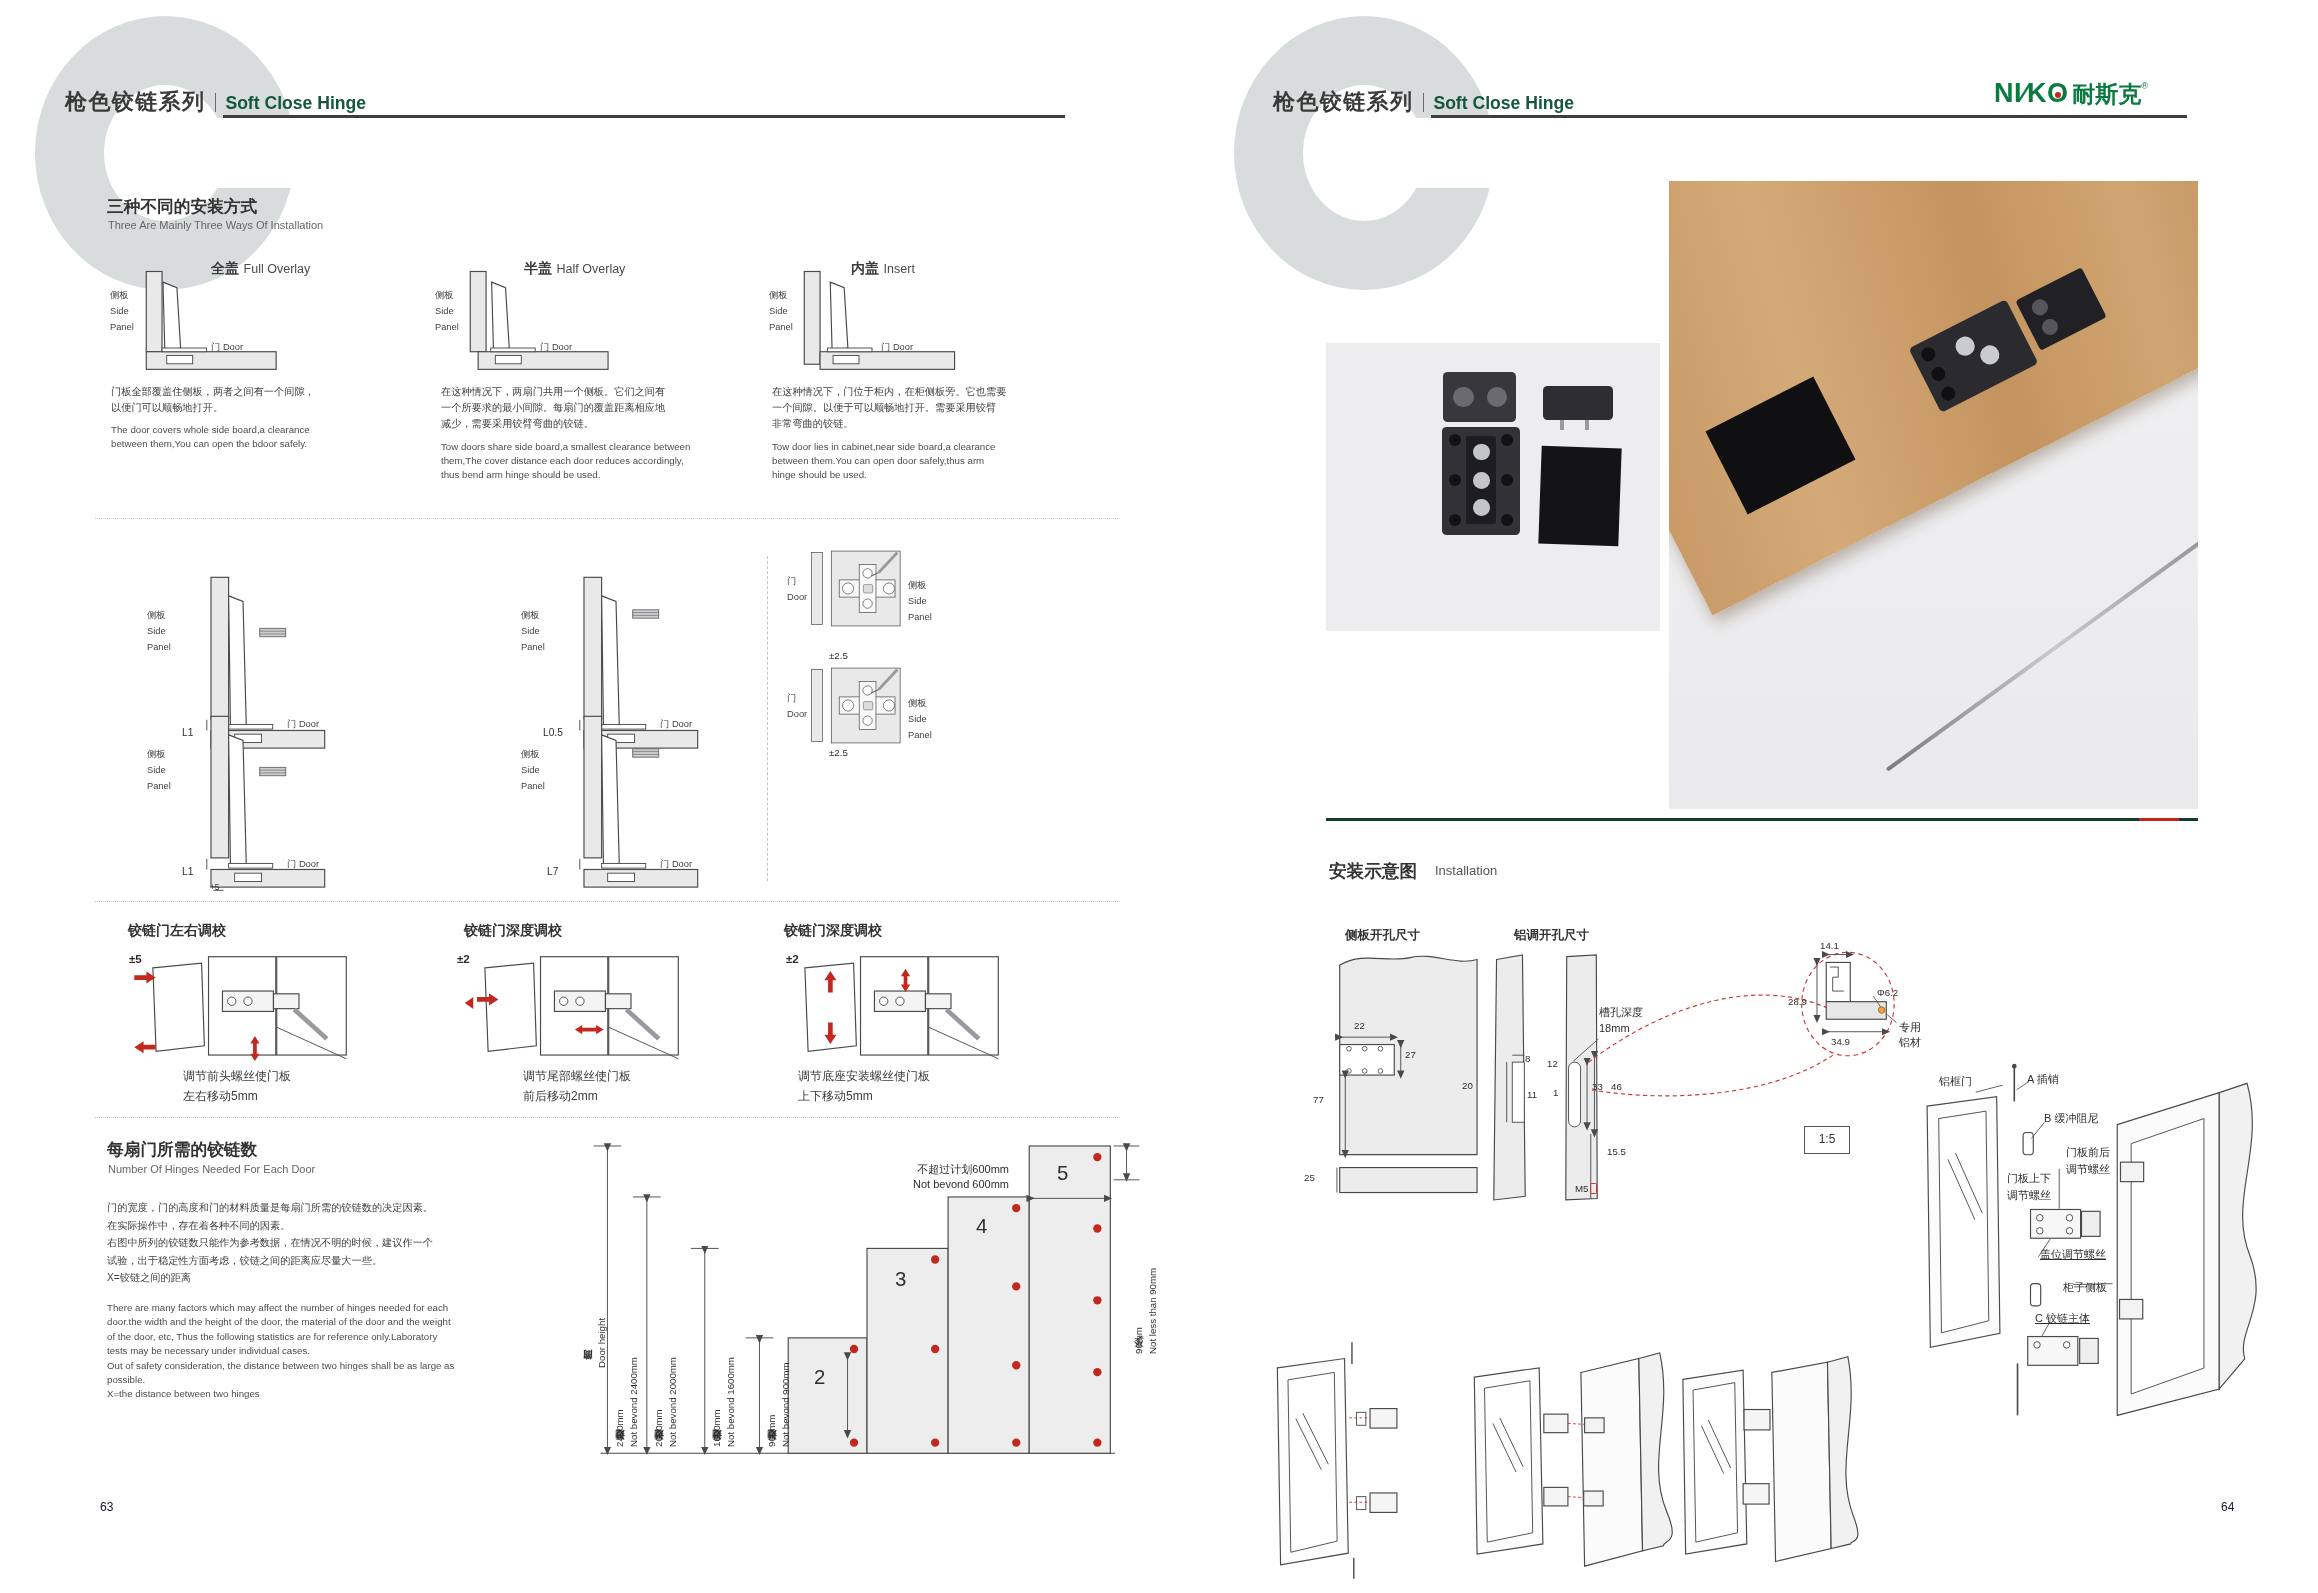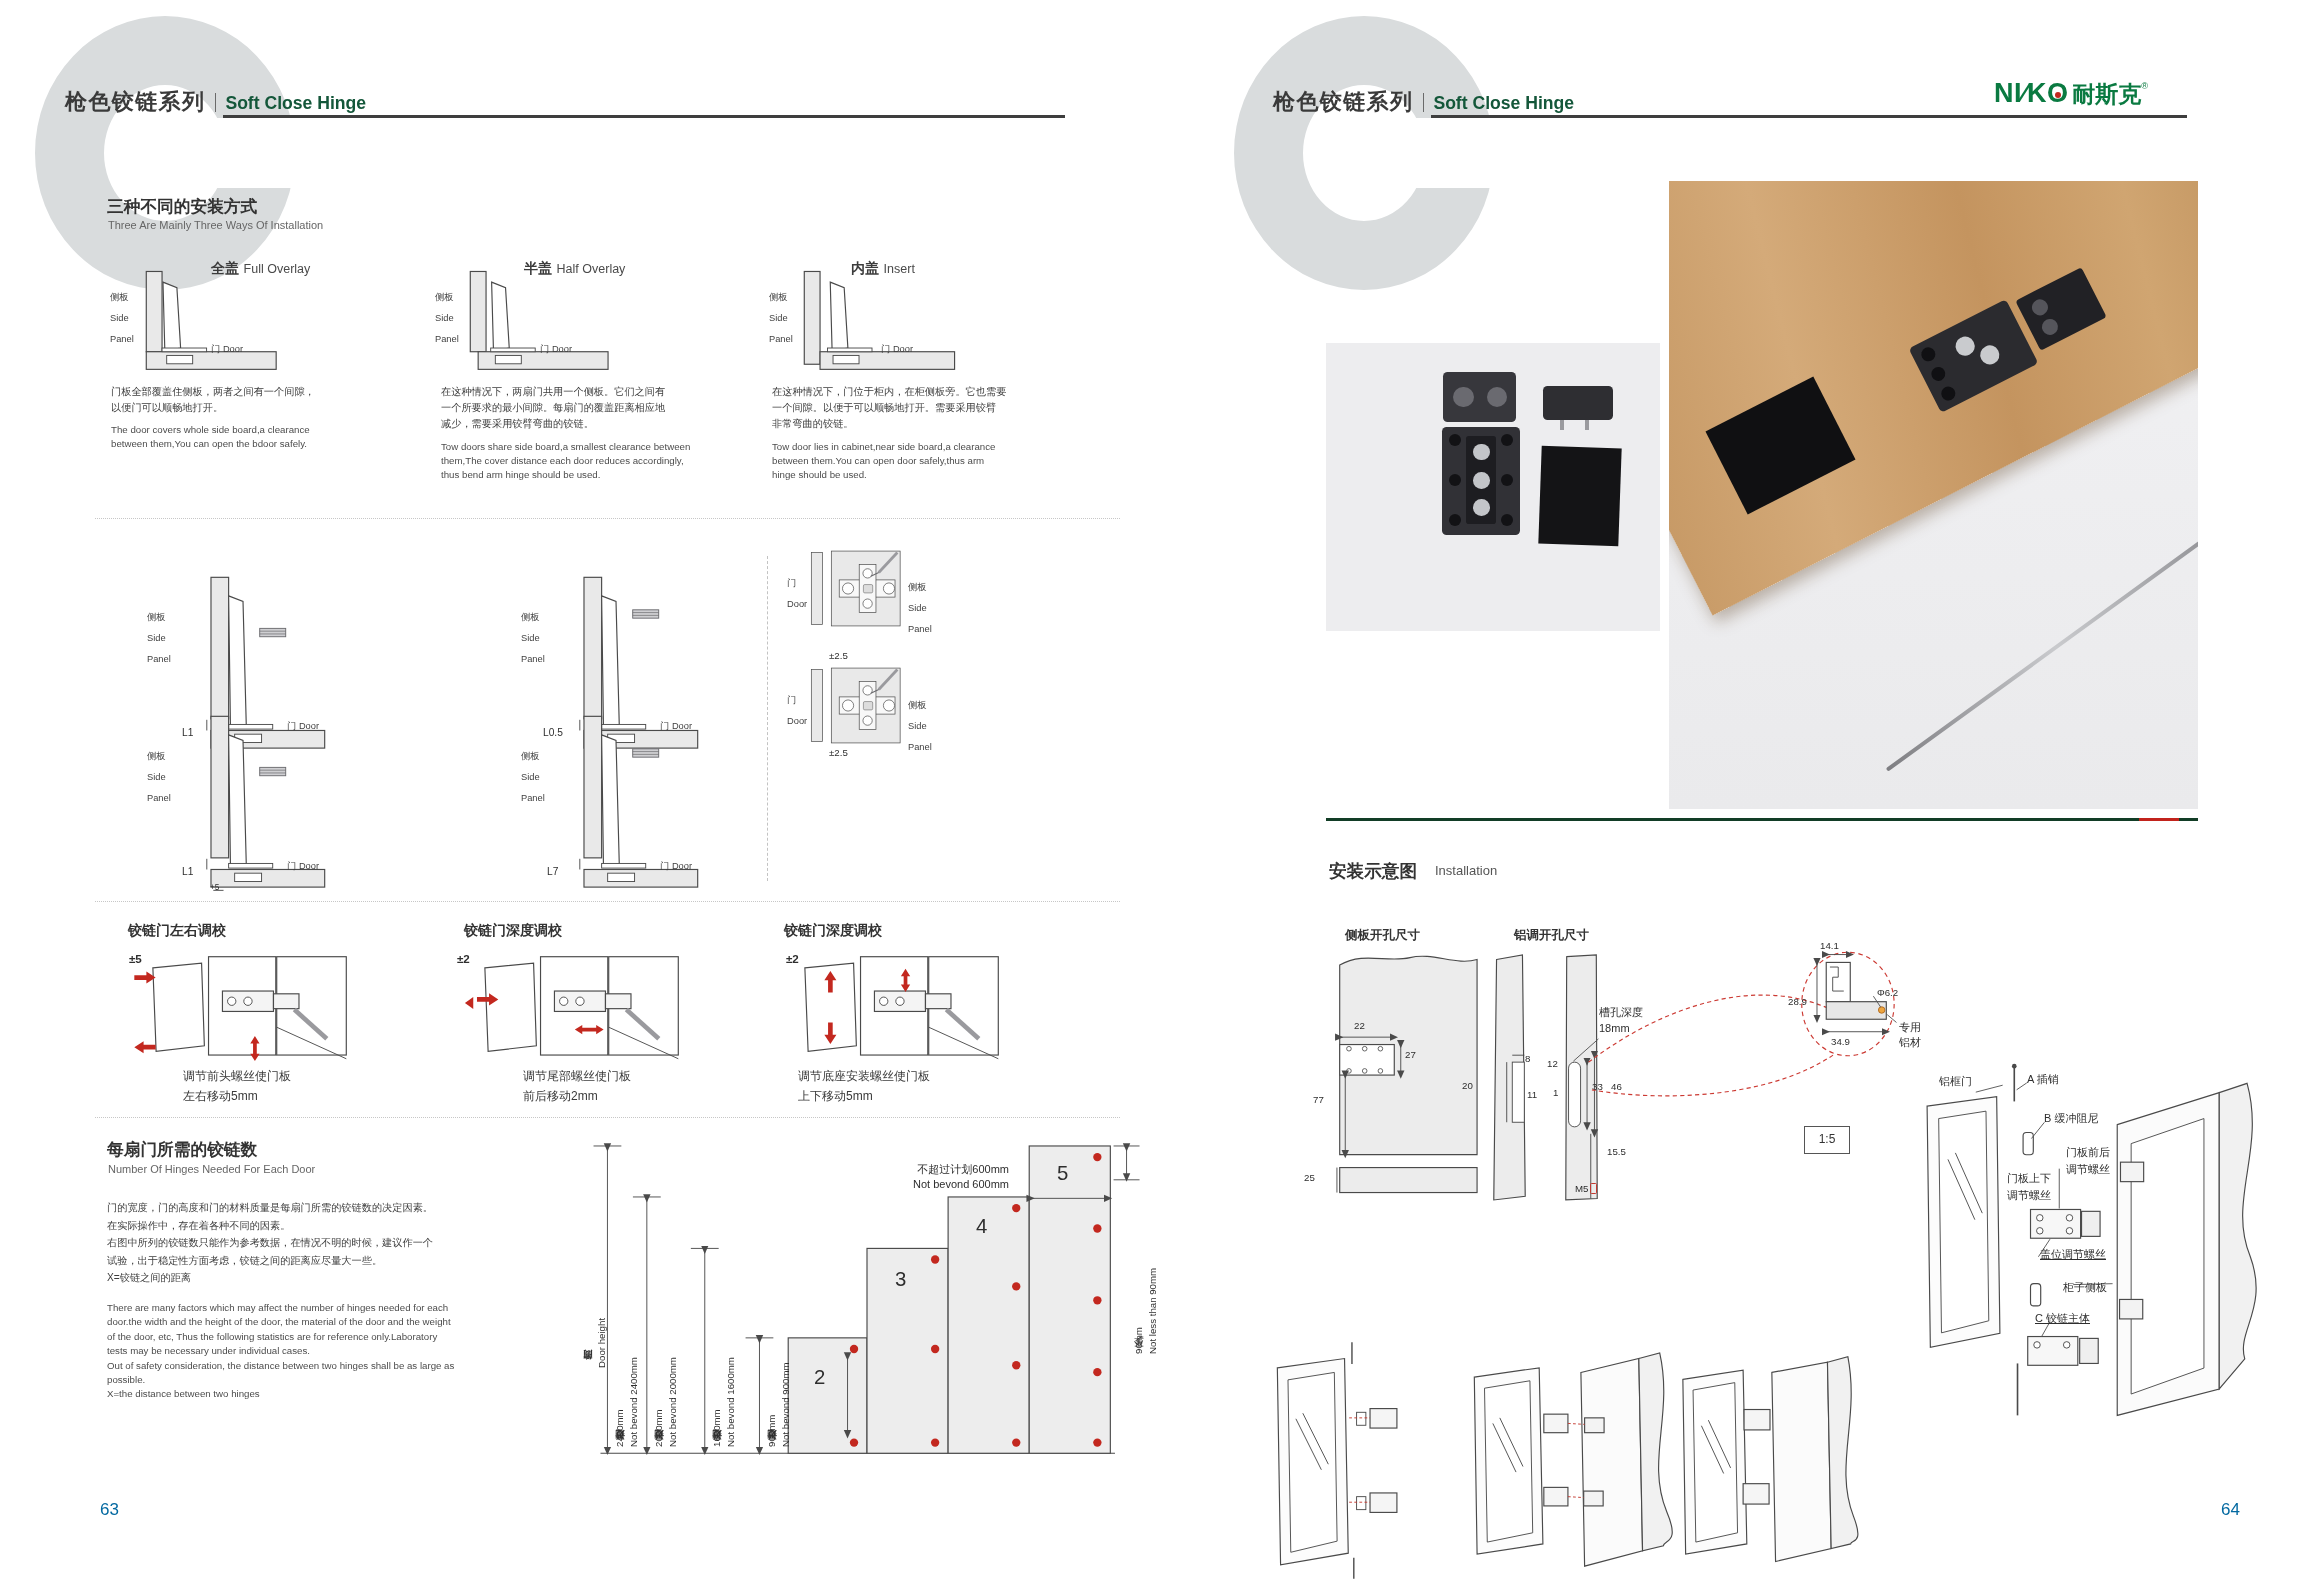--- a/index.html
+++ b/index.html
@@ -18,34 +18,34 @@
   .lg{font-size:27px;font-weight:800;color:#0a7a41;letter-spacing:0.5px}
   .lgcn{font-size:23px;font-weight:800;color:#0a7a41;margin-left:3.7px}
   .lgo{position:relative;display:inline-block}
   .lgdot{position:absolute;left:50%;top:54%;width:6px;height:6px;margin:-3.2px 0 0 -3.2px;border-radius:50%;background:#c3281f}
   .lgreg{font-size:9.3px;vertical-align:13px;color:#0a7a41}
   
   .sec-cn{font-size:16.7px;font-weight:700;color:#333}
   .sec-en{font-size:11px;color:#666}
   .colttl-cn{font-size:14px;font-weight:700}
   .colttl-en{font-size:12.5px;color:#4a4a4a;font-weight:400;margin-left:4.6px}
-  .lbl{font-size:9.3px;color:#3f3f3f;line-height:21px}
+  .lbl{font-size:9.3px;color:#3f3f3f;line-height:16px}
   .cnp{font-size:10.2px;line-height:16px;color:#3d3d3d}
   .enp{font-size:9.7px;line-height:14px;color:#4c4c4c}
   .dim{font-size:10.2px;color:#2e2e2e}
   .sdim{font-size:9.7px;color:#2e2e2e}
   .adjh{font-size:14px;font-weight:700;color:#333}
   .rng{font-size:11.6px;font-weight:600;color:#2e2e2e}
   .cap{font-size:12px;line-height:19.5px;color:#3a3a3a}
   .dotsep{border-top:1.4px dotted #c7c7c7}
   .vdash{border-left:1.4px dashed #c3c3c3}
   .rot{writing-mode:vertical-rl;transform:rotate(180deg);font-size:9.7px;line-height:14px;color:#2e2e2e;white-space:nowrap}
   .rot span{display:block}
   .barnum{font-size:20.4px;color:#2e2e2e}
-  .pg{font-size:17px;color:#0369a1}
+  .pg{font-size:12px;color:#0f172a}
   .photo{background:#ededef}
   .note{font-size:9.3px;line-height:14.4px;color:#3d3d3d}
   .drillh{font-size:12.5px;font-weight:700;color:#333}
   .xlbl{font-size:11px;color:#2e2e2e}
   .m5box{display:inline-block;width:5.1px;height:9.3px;border:0.9px solid #c3382f;border-radius:1.4px;vertical-align:-1.9px;margin-left:1.9px}
   .scalebox{border:0.9px solid #555;font-size:12px;color:#333;text-align:center;line-height:24px}
   svg{display:block;overflow:visible}
 </style>
 </head>
 <body>

